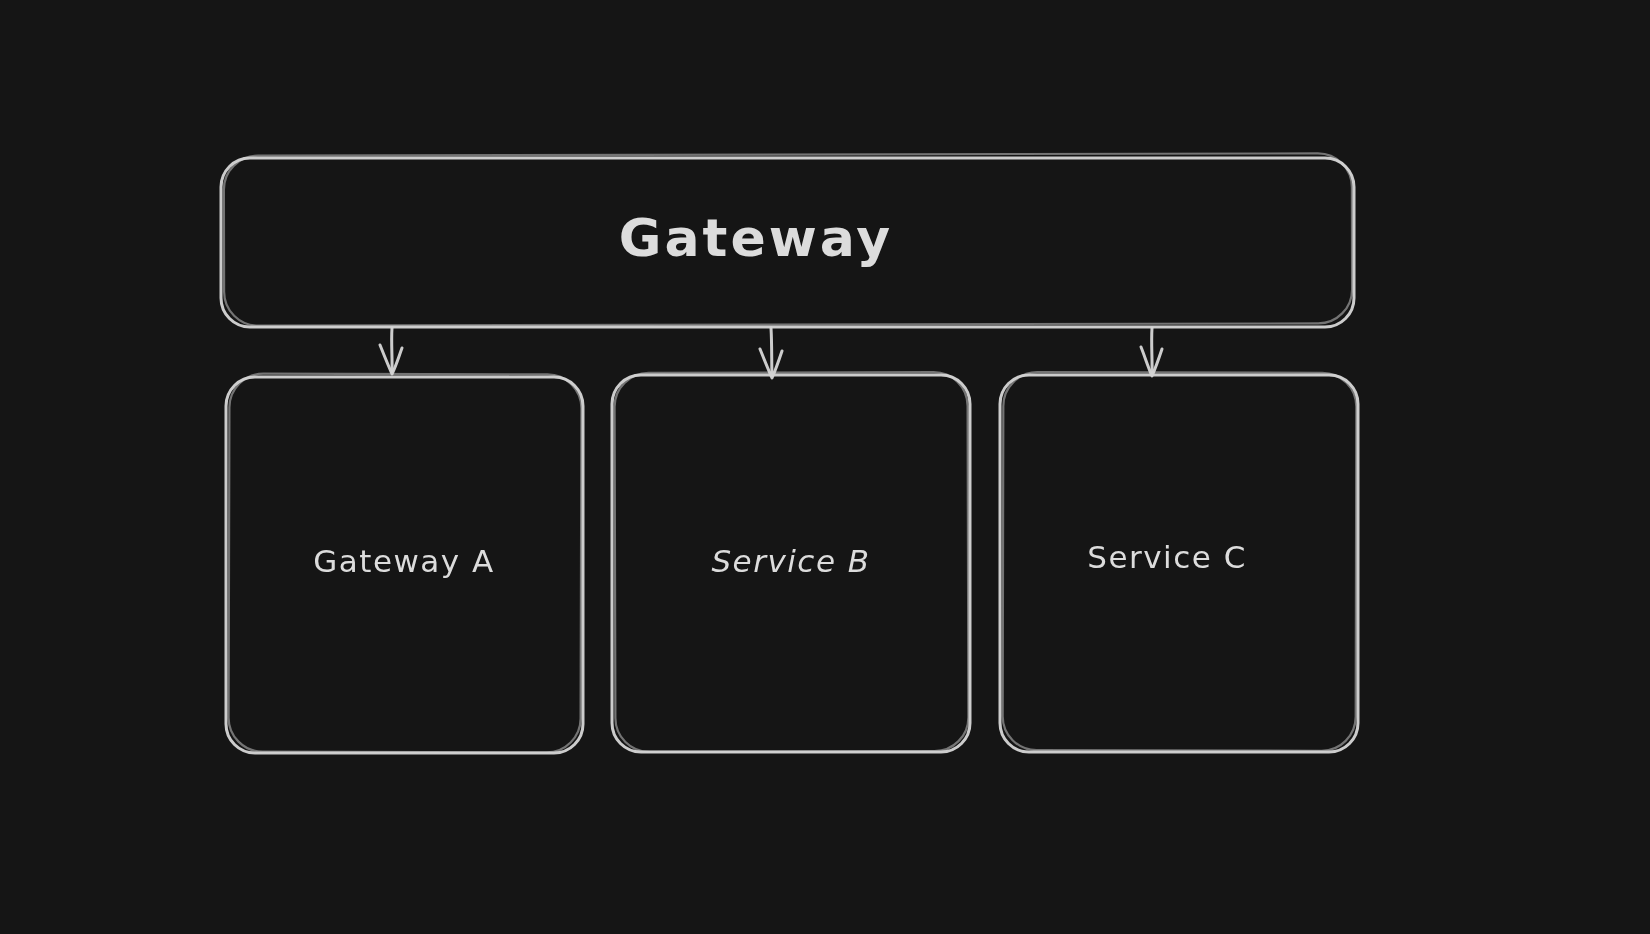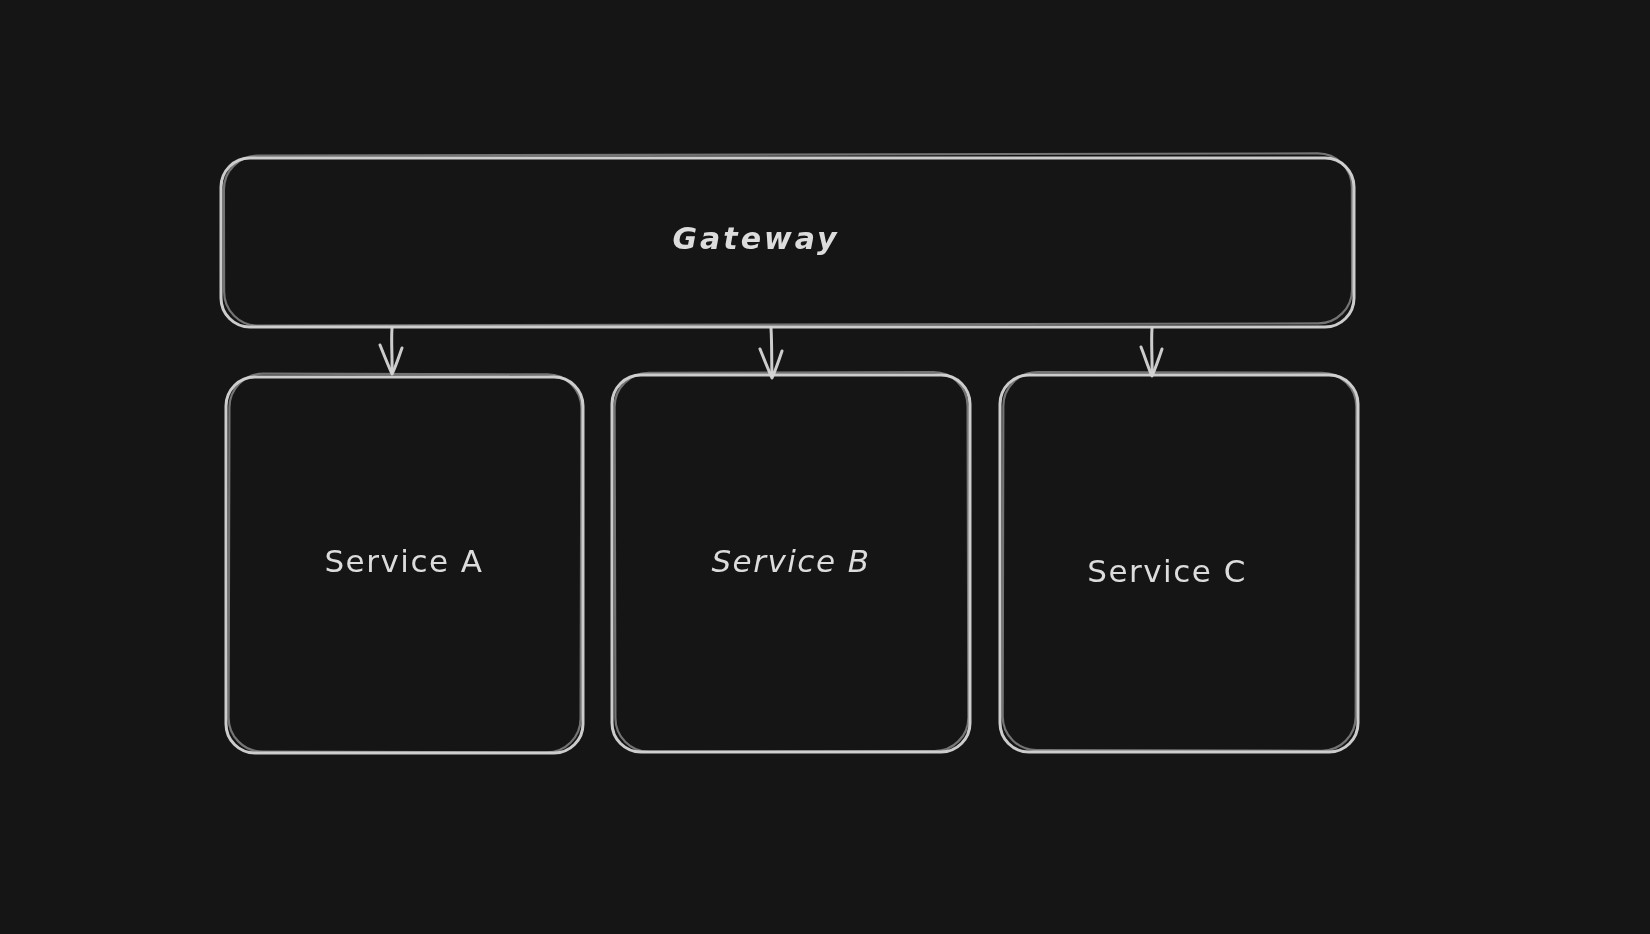--- a/index.html
+++ b/index.html
@@ -36,24 +36,23 @@
   .echo-stroke{ stroke-width:2.2; stroke-opacity:.5; }
   .node-label{
     position:absolute;
     transform:translate(-50%,-50%);
     color:var(--text);
     white-space:nowrap;
     letter-spacing:1.5px;
     user-select:none;
   }
   .gateway-label{
-    font-size:30px;
+    font-size:52px;
     font-weight:bold;
     letter-spacing:3px;
-    font-style:italic;
   }
   .service-label{
     font-size:31px;
     font-weight:normal;
   }
 </style>
 </head>
 <body>
 
 <div class="canvas">
@@ -91,19 +90,19 @@
     </g>
 
     <g>
       <path class="sketch main-stroke" d="M 1152 328 C 1151 344 1152.5 360 1152 374"></path>
       <path class="sketch main-stroke" d="M 1141 347 C 1145 357 1148 367 1152 376 C 1156 367 1159 358 1162 349"></path>
     </g>
   </svg>
 
   <div class="node-label gateway-label" style="left:756px; top:238px;">Gateway</div>
 
-  <div class="node-label service-label" style="left:404px; top:561px;">Service A</div>
+  <div class="node-label service-label" style="left:404px; top:561px;">Gateway A</div>
 
   <div class="node-label service-label" style="left:791px; top:561px;font-style:italic;">Service B</div>
 
-  <div class="node-label service-label" style="left:1167px; top:571px;">Service C</div>
+  <div class="node-label service-label" style="left:1167px; top:557px;">Service C</div>
 
 </div>
 
 </body></html>

